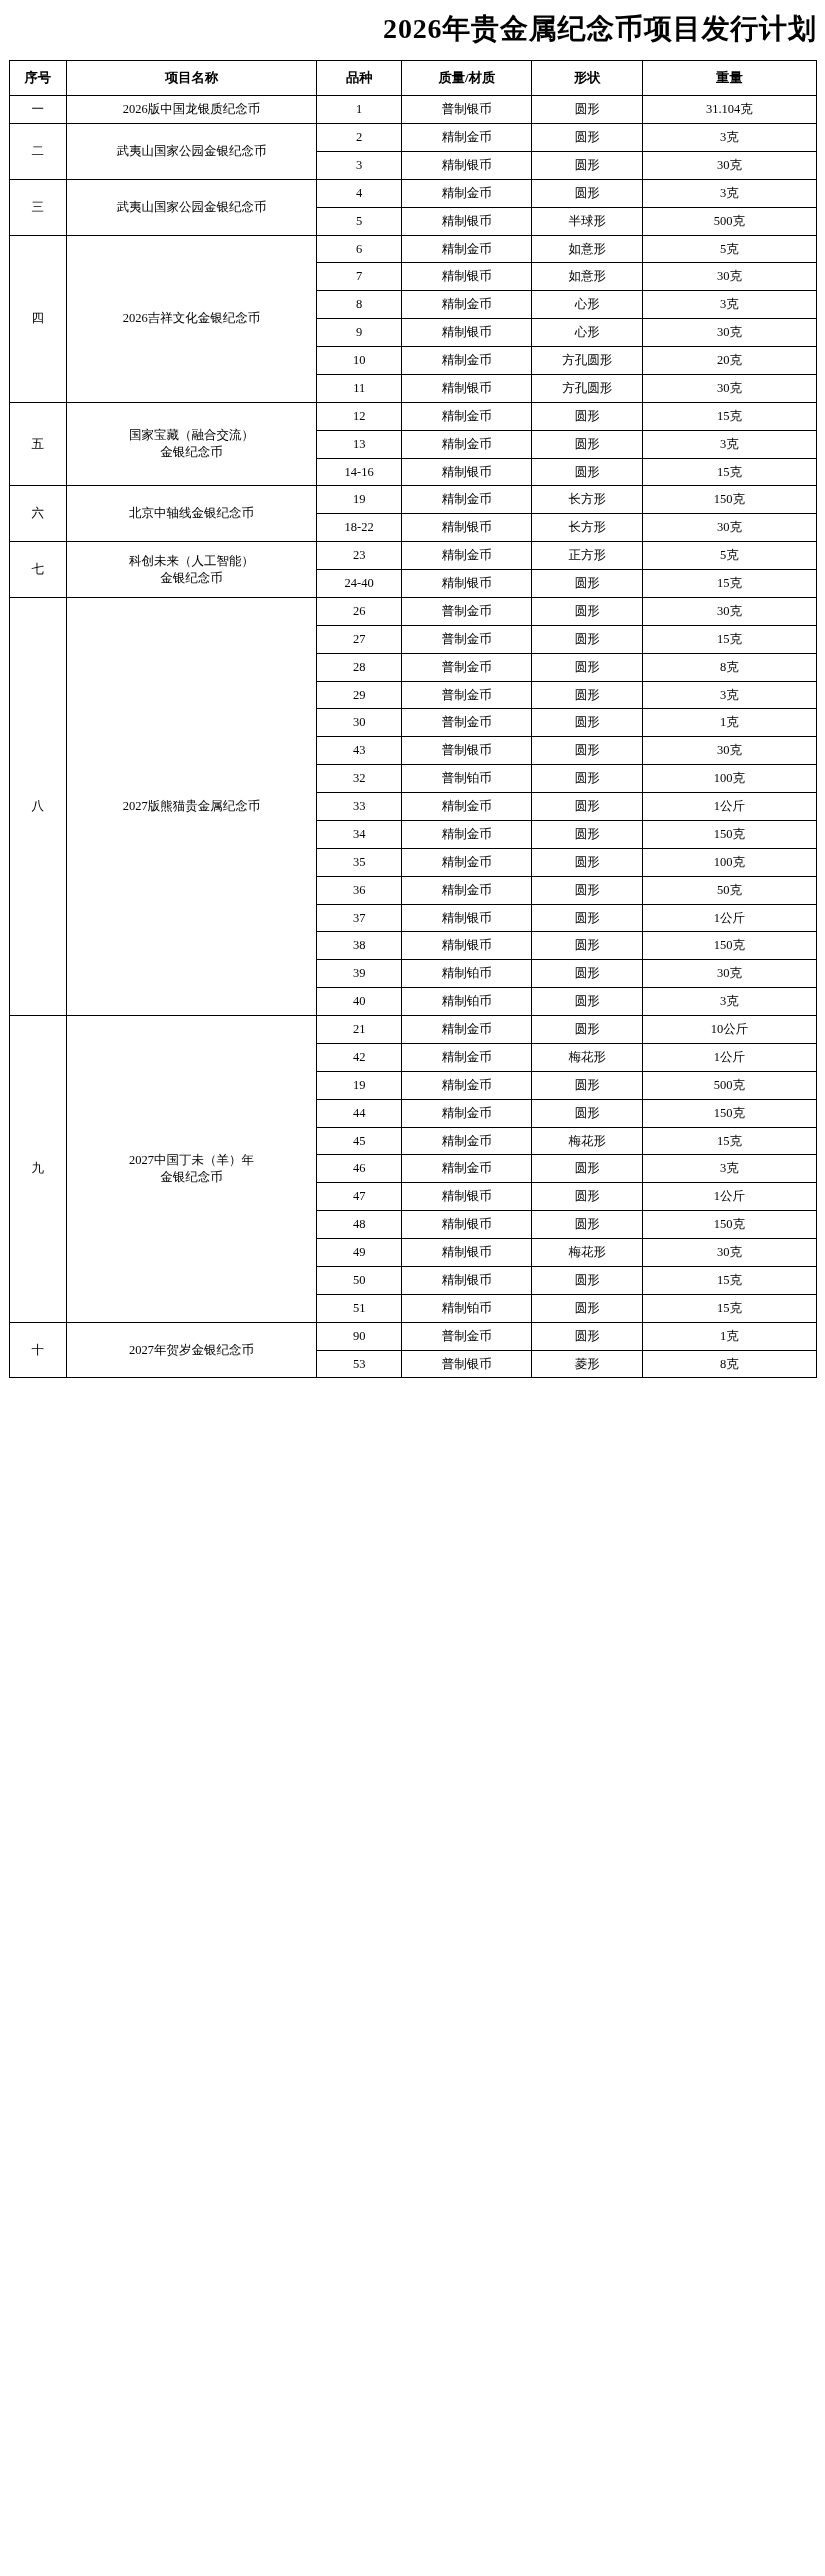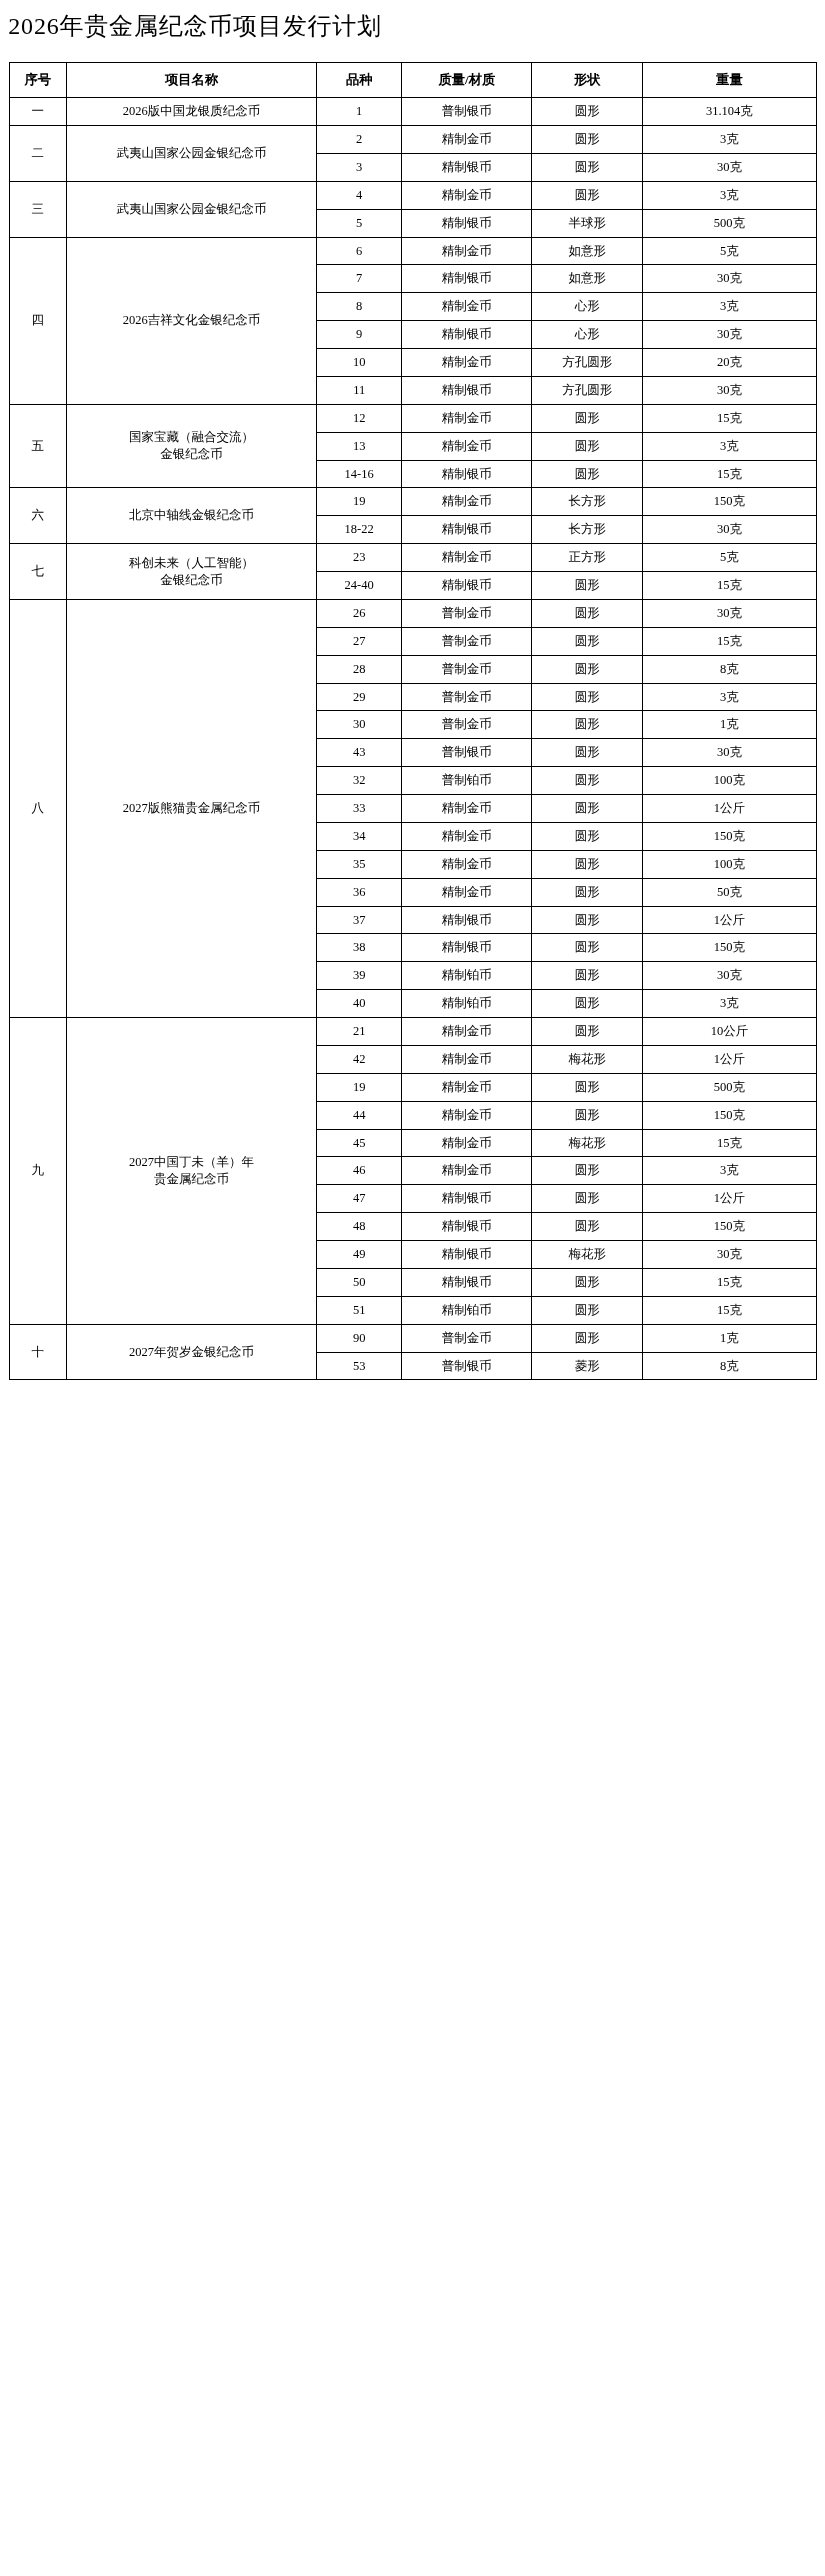--- a/index.html
+++ b/index.html
@@ -11,31 +11,31 @@
     width: 825px;
     font-family: "Liberation Serif", "DejaVu Serif", serif;
     color: #000000;
   }
   .page {
     width: 825px;
     box-sizing: border-box;
     padding: 0 8.3px;
   }
   .doc-title {
-    text-align: left;
-    font-size: 24px;
-    font-weight: normal;
+    text-align: right;
+    font-size: 28px;
+    font-weight: bold;
     letter-spacing: 0.8px;
     padding: 10px 0 11.7px 0;
     font-family: "Liberation Serif", "DejaVu Serif", serif;
   }
   table.plan {
     border-collapse: collapse;
     width: 808px;
-    margin: 8px auto;
+    margin: 0 auto;
     table-layout: fixed;
   }
   table.plan th, table.plan td {
     border: 0.8px solid #000000;
     text-align: center;
     vertical-align: middle;
     font-size: 12.5px;
     padding: 5px 1.7px;
     line-height: 1.35;
     font-family: "Liberation Serif", "DejaVu Serif", serif;
@@ -302,21 +302,21 @@
         </tr>
         <tr>
           <td>40</td>
           <td>精制铂币</td>
           <td>圆形</td>
           <td>3克</td>
         </tr>
         <tr>
           <td class="seq-cell" rowspan="11">九</td>
           <td class="name-cell nowrap-lines" rowspan="11">2027中国丁未（羊）年
-贵金属纪念币</td>
+金银纪念币</td>
           <td>21</td>
           <td>精制金币</td>
           <td>圆形</td>
           <td>10公斤</td>
         </tr>
         <tr>
           <td>42</td>
           <td>精制金币</td>
           <td>梅花形</td>
           <td>1公斤</td>

